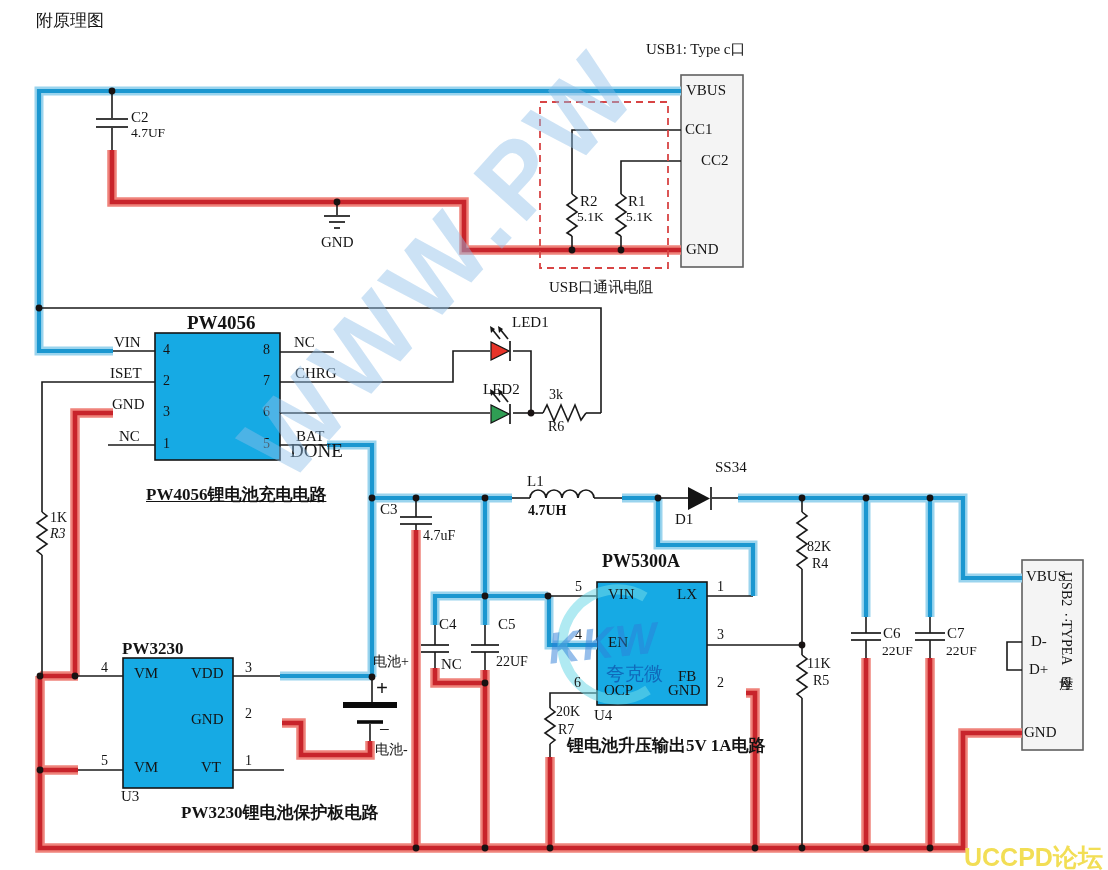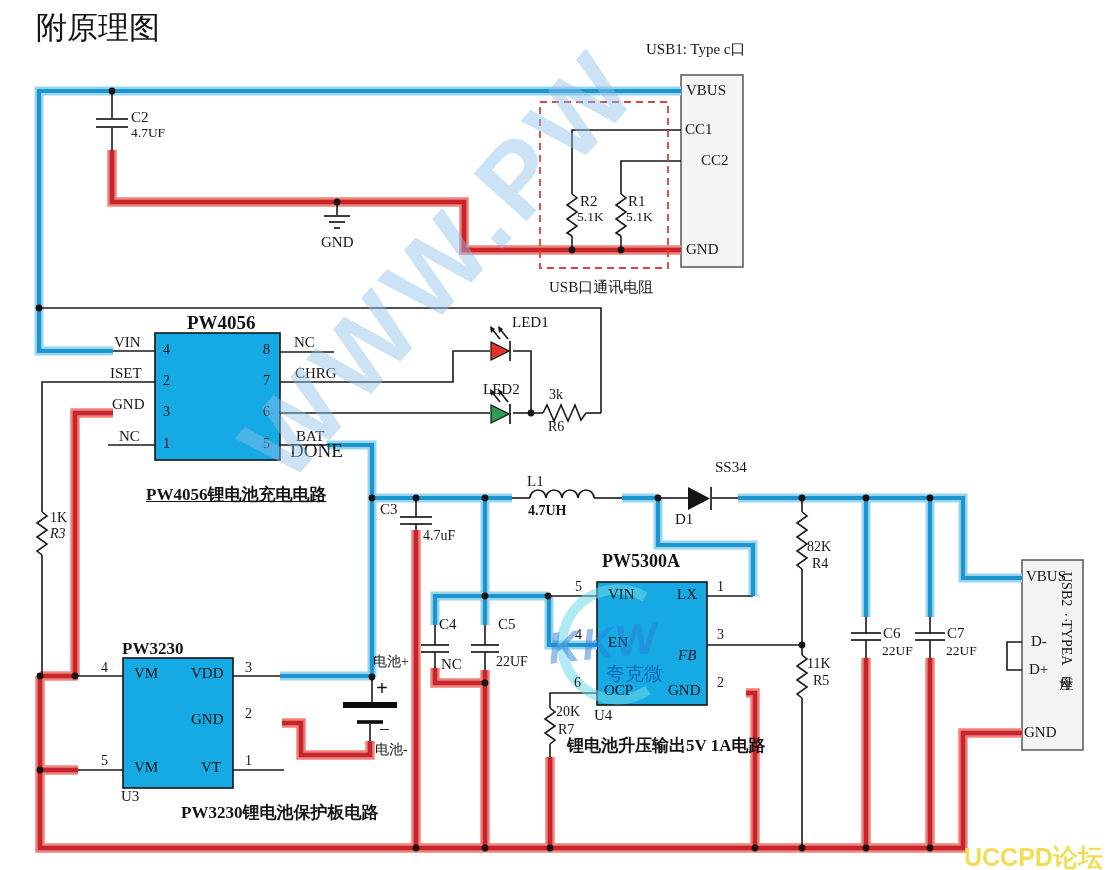--- a/index.html
+++ b/index.html
@@ -254,21 +254,21 @@
         <circle class="dot" cx="550" cy="848" r="3.4"></circle>
     <circle class="dot" cx="755" cy="848" r="3.4"></circle>
         <circle class="dot" cx="802" cy="848" r="3.4"></circle>
     <circle class="dot" cx="866" cy="848" r="3.4"></circle>
         <circle class="dot" cx="930" cy="848" r="3.4"></circle>
   </g>
 
   <path d="M 645,597 A 55,55 0 1 0 648,690" fill="none" stroke="#6FD8E8" stroke-width="10" opacity="0.55"></path>
 </svg>
 
-<div class="lbl" style="left:36px;top:12px;font-size:31px;">附原理图</div>
+<div class="lbl" style="left:36px;top:12px;font-size:17px;">附原理图</div>
 
 <div class="lbl" style="left:646px;top:42px;font-size:15px;">USB1: Type c口</div>
 <div class="lbl" style="left:686px;top:83px;font-size:15px;">VBUS</div>
 <div class="lbl" style="left:685px;top:122px;font-size:15px;">CC1</div>
 <div class="lbl" style="left:685px;top:153px;font-size:15px;margin-left:16px;">CC2</div>
 <div class="lbl" style="left:686px;top:242px;font-size:15px;">GND</div>
 <div class="lbl" style="left:549px;top:280px;font-size:15px;">USB口通讯电阻</div>
 
 <div class="lbl" style="left:131px;top:110px;font-size:15px;">C2</div>
 <div class="lbl" style="left:131px;top:126px;font-size:13.5px;">4.7UF</div>
@@ -315,21 +315,21 @@
 <div class="lbl" style="left:575px;top:580px;font-size:14px;">5</div>
 <div class="lbl" style="left:575px;top:628px;font-size:14px;">4</div>
 <div class="lbl" style="left:574px;top:676px;font-size:14px;">6</div>
 <div class="lbl" style="left:717px;top:580px;font-size:14px;">1</div>
 <div class="lbl" style="left:717px;top:628px;font-size:14px;">3</div>
 <div class="lbl" style="left:717px;top:676px;font-size:14px;">2</div>
 <div class="lbl" style="left:608px;top:587px;font-size:15px;">VIN</div>
 <div class="lbl" style="left:608px;top:635px;font-size:15px;">EN</div>
 <div class="lbl" style="left:604px;top:683px;font-size:15px;">OCP</div>
 <div class="lbl" style="left:677px;top:587px;font-size:15px;">LX</div>
-<div class="lbl" style="left:678px;top:648px;font-size:15px;font-style:italic;">FB</div>
+<div class="lbl" style="left:678px;top:669px;font-size:15px;">FB</div>
 <div class="lbl" style="left:668px;top:683px;font-size:15px;">GND</div>
 <div class="lbl" style="left:594px;top:708px;font-size:15px;">U4</div>
 <div class="lbl" style="left:556px;top:705px;font-size:14px;">20K</div>
 <div class="lbl" style="left:558px;top:723px;font-size:14px;">R7</div>
 <div class="lbl b" style="left:567px;top:737px;font-size:17px;">锂电池升压输出5V 1A电路</div>
 
 <div class="lbl b" style="left:122px;top:640px;font-size:17px;">PW3230</div>
 <div class="lbl" style="left:101px;top:661px;font-size:14px;">4</div>
 <div class="lbl" style="left:101px;top:754px;font-size:14px;">5</div>
 <div class="lbl" style="left:245px;top:661px;font-size:14px;">3</div>

